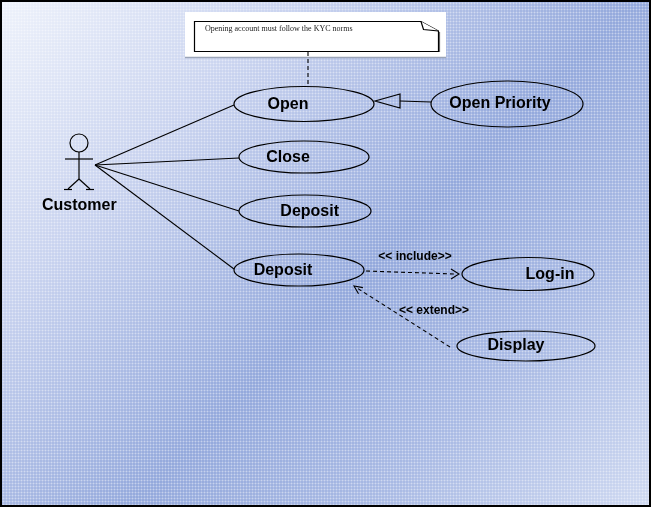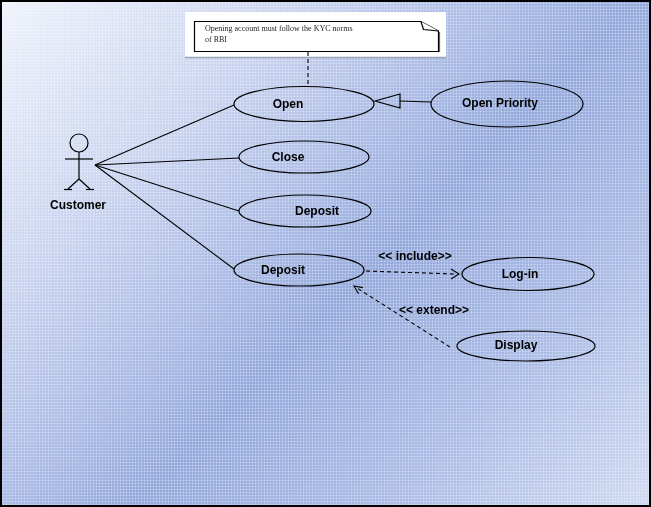--- a/index.html
+++ b/index.html
@@ -13,21 +13,21 @@
       radial-gradient(circle, rgba(255,255,255,0.45) 0.5px, rgba(255,255,255,0) 1.3px),
       linear-gradient(135deg, #eef2fb 0%, #c9d3ef 26%, #94a9dc 55%, #a9bae4 76%, #cfd9f1 100%);
     background-size:3px 3px, 100% 100%;
     font-family:"Liberation Sans", sans-serif;
   }
   svg.layer{position:absolute;left:0;top:0;}
   .lbl{
     position:absolute;
     color:#000;
     font-weight:bold;
-    font-size:12px;
+    font-size:16px;
     line-height:14px;
     text-align:center;
     white-space:nowrap;
   }
   .note-text{
     position:absolute;
     left:203px;top:21px;width:230px;
     font-size:8px;line-height:11px;
     color:#222;font-weight:normal;text-align:left;
   }
@@ -77,36 +77,35 @@
 
     <line x1="364" y1="269" x2="452" y2="272" stroke="#000" stroke-width="1.1" stroke-dasharray="4 3"></line>
     <polyline points="449,267 457,272 449,277" fill="none" stroke="#000" stroke-width="1.1"></polyline>
 
     <line x1="448" y1="345" x2="355" y2="286" stroke="#000" stroke-width="1.1" stroke-dasharray="4 3"></line>
     <polyline points="360.9,285.6 352,284 356.5,291.8" fill="none" stroke="#000" stroke-width="1.1"></polyline>
   </svg>
 
   <div class="note-text">
     <div>Opening account must follow the KYC norms</div>
-    <div>of RBI</div>
   </div>
 
   <div class="lbl" style="left:40px;top:196px;width:72px;">Customer</div>
 
   <div class="lbl" style="left:232px;top:95px;width:108px;">Open</div>
 
   <div class="lbl" style="left:237px;top:148px;width:98px;">Close</div>
 
   <div class="lbl" style="left:429px;top:94px;width:138px;">Open Priority</div>
 
   <div class="lbl" style="left:237px;top:202px;width:100px;text-align:right;">Deposit</div>
 
   <div class="lbl" style="left:232px;top:261px;width:98px;">Deposit</div>
 
-  <div class="lbl" style="left:460px;top:265px;width:116px;">Log-in</div>
+  <div class="lbl" style="left:460px;top:265px;width:116px;padding-left:30px;">Log-in</div>
 
   <div class="lbl" style="left:455px;top:336px;width:118px;">Display</div>
 
   <div class="lbl" style="left:368px;top:247px;width:90px;font-size:12px;">&lt;&lt; include&gt;&gt;</div>
 
   <div class="lbl" style="left:394px;top:301px;width:76px;font-size:12px;">&lt;&lt; extend&gt;&gt;</div>
 
 </div>
 
 </body></html>

